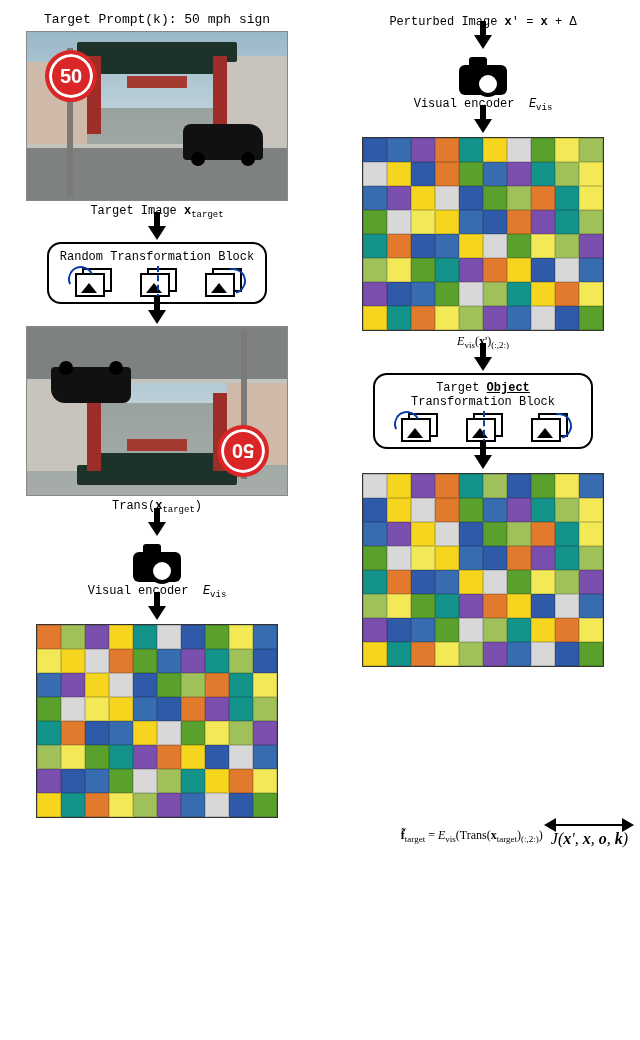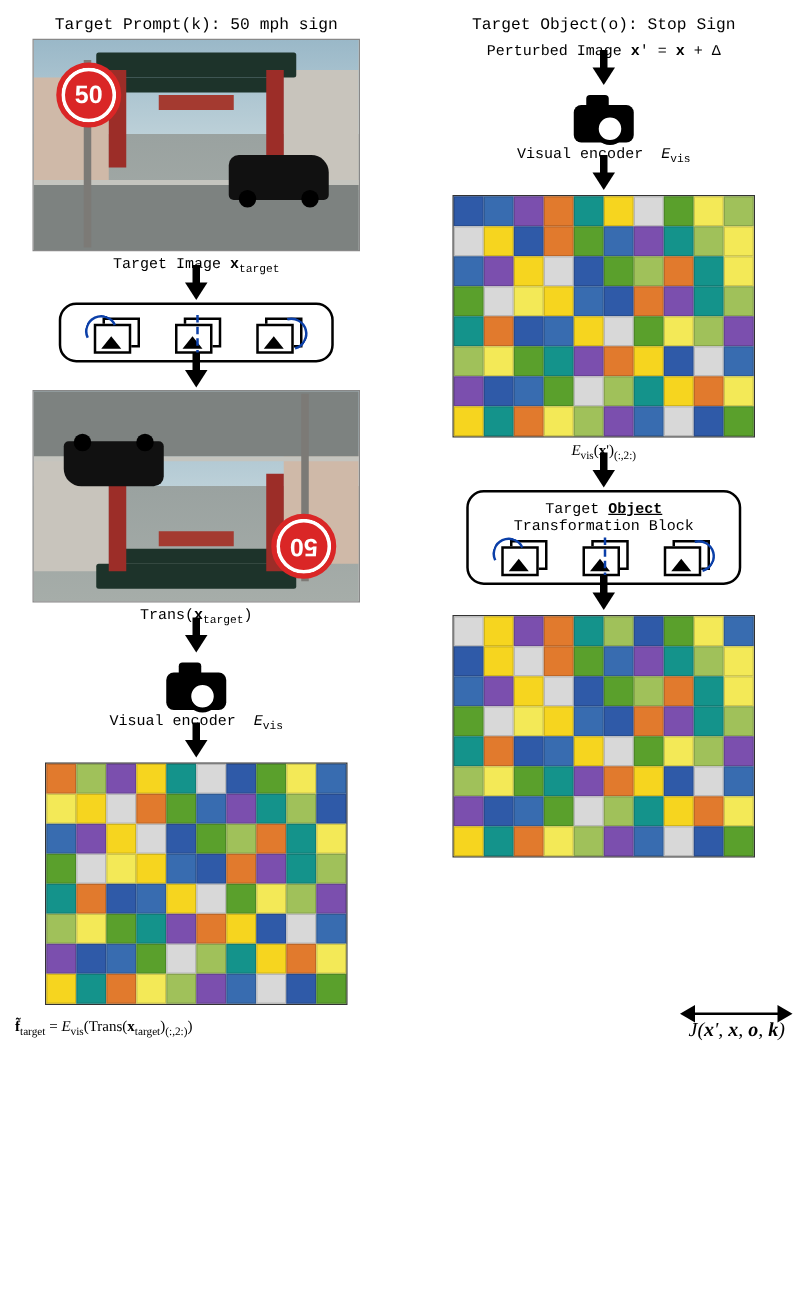--- a/index.html
+++ b/index.html
@@ -199,20 +199,21 @@
         <div class="pole"></div>
         <div class="sign50">50</div>
       </div>
       <div class="caption">
         <span>Target Image </span><b>x</b><span class="sub">target</span>
       </div>
 
       <div class="arrow-down"></div>
 
       <div class="block">
+        <div>Random Transformation Block</div>
         <div class="iconsrow">
           <div class="tf-icon tf1">
               <div class="pic p2"></div>
               <div class="pic p1">
                 <div class="mount"></div>
               </div>
               <div class="tf-arc"></div>
             </div>
           <div class="tf-icon tf2">
               <div class="pic p2"></div>
@@ -342,21 +343,20 @@
           <div style="background: rgb(160, 193, 90);"></div>
           <div style="background: rgb(123, 79, 174);"></div>
           <div style="background: rgb(56, 108, 176);"></div>
           <div style="background: rgb(216, 216, 216);"></div>
           <div style="background: rgb(47, 90, 168);"></div>
           <div style="background: rgb(90, 160, 44);"></div>
         </div>
     </div>
 
     <div class="col">
-      <div class="subtitle">Target Object(o): Stop Sign</div>
 
       <div class="caption">Perturbed Image <b>x</b>' = <b>x</b> + Δ</div>
 
       <div class="arrow-down"></div>
 
       <div class="camera">
           <div class="flash"></div>
           <div class="body"></div>
           <div class="lens"></div>
         </div>
@@ -561,21 +561,21 @@
           <div style="background: rgb(56, 108, 176);"></div>
           <div style="background: rgb(216, 216, 216);"></div>
           <div style="background: rgb(47, 90, 168);"></div>
           <div style="background: rgb(90, 160, 44);"></div>
         </div>
     </div>
 
   </div>
 
   <div class="loss-row">
-    <div style="flex:1;text-align:left;" class="small-math">
+    <div style="flex:1;text-align:right;" class="small-math">
       <b>f̃</b><span class="sub">target</span> = <i>E</i><span class="sub">vis</span>(Trans(<b>x</b><span class="sub">target</span>)<span class="sub">(:,2:)</span>)
     </div>
     <div style="display:flex;flex-direction:column;align-items:center;gap:4px;">
       <div class="dbl-arrow"></div>
       <div class="loss-text">J(<b>x</b>', <b>x</b>, <b>o</b>, <b>k</b>)</div>
     </div>
   </div>
 
 </div>
 

